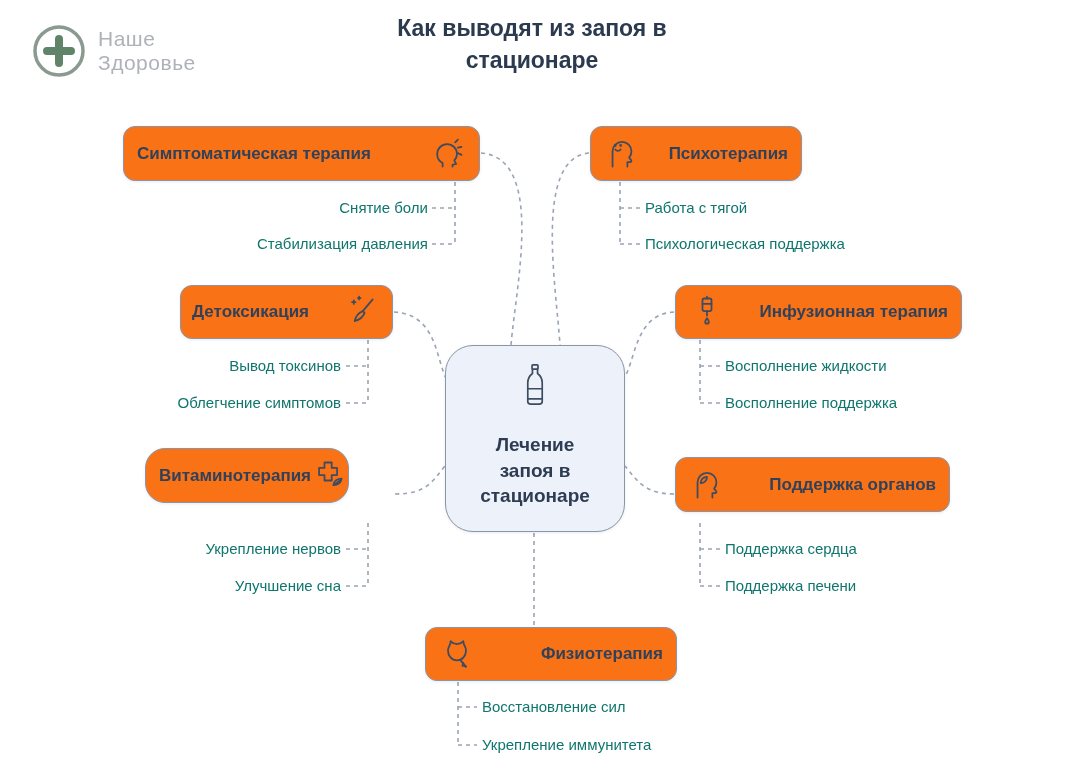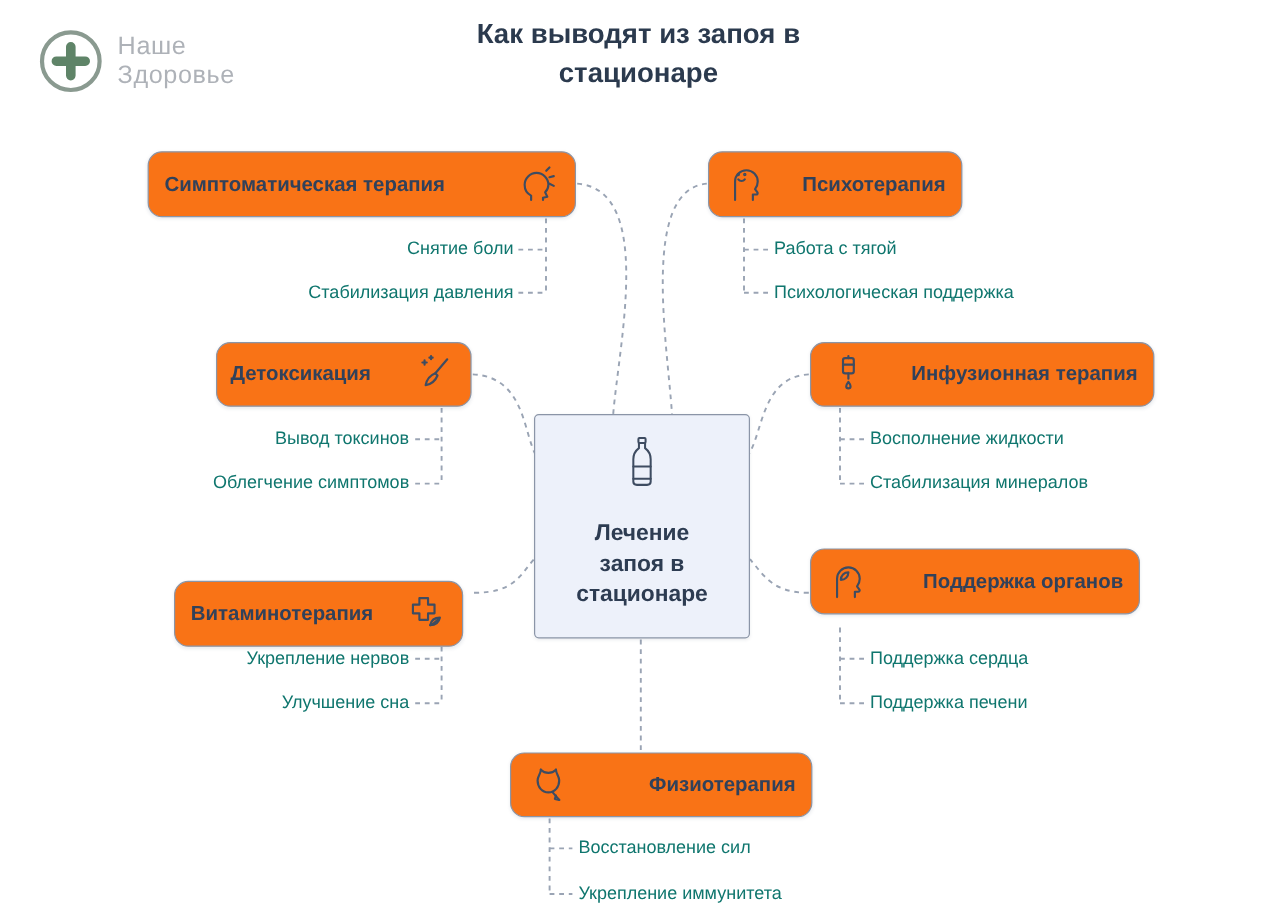--- a/index.html
+++ b/index.html
@@ -19,26 +19,26 @@
     background:#f97316;border:1.6px solid #8b95a7;border-radius:12px;
     box-shadow:0 1px 3px rgba(40,60,90,0.10);
     padding:0 13px;box-sizing:border-box;
   }
   .nlabel{font-size:17px;font-weight:bold;color:#31415a;white-space:nowrap;}
   .icon{display:flex;align-items:center;justify-content:center;flex:0 0 auto;}
   .n1{left:123px;top:126px;width:357px;height:55px;}
   .n2{left:590px;top:126px;width:212px;height:55px;gap:28px;}
   .n3{left:180px;top:285px;width:213px;height:54px;padding-left:11px;}
   .n4{left:675px;top:285px;width:287px;height:54px;}
-  .n5{left:145px;top:484px;width:241px;height:55px;}
+  .n5{left:145px;top:448px;width:204px;height:55px;border-radius:20px;}
   .n6{left:675px;top:457px;width:275px;height:55px;align-items:center;}
   .n7{left:425px;top:627px;width:252px;height:54px;}
   .center-node{
     position:absolute;left:445px;top:345px;width:180px;height:187px;
-    background:#edf1fa;border:1.6px solid #8b95a7;border-radius:4px;
+    background:#edf1fa;border:1.6px solid #8b95a7;border-radius:28px;
     box-shadow:0 1px 3px rgba(40,60,90,0.10);
     display:flex;flex-direction:column;align-items:center;justify-content:flex-start;
     box-sizing:border-box;padding-top:16px;
   }
   .center-label{
     margin-top:8px;width:130px;text-align:center;
     font-size:19px;font-weight:bold;color:#2d3c52;line-height:1.35;
   }
   .item{
     position:absolute;font-size:15px;color:#0f766e;white-space:nowrap;
@@ -202,21 +202,21 @@
   <div class="item r" style="right:638px;top:199px">Снятие боли</div>
   <div class="item r" style="right:638px;top:235px">Стабилизация давления</div>
 
   <div class="item" style="left:645px;top:199px">Работа с тягой</div>
   <div class="item" style="left:645px;top:235px">Психологическая поддержка</div>
 
   <div class="item r" style="right:725px;top:357px">Вывод токсинов</div>
   <div class="item r" style="right:725px;top:394px">Облегчение симптомов</div>
 
   <div class="item" style="left:725px;top:357px">Восполнение жидкости</div>
-  <div class="item" style="left:725px;top:394px">Стабилизация минералов</div>
+  <div class="item" style="left:725px;top:394px">Восполнение поддержка</div>
 
   <div class="item r" style="right:725px;top:540px">Укрепление нервов</div>
   <div class="item r" style="right:725px;top:577px">Улучшение сна</div>
 
   <div class="item" style="left:725px;top:540px">Поддержка сердца</div>
   <div class="item" style="left:725px;top:577px">Поддержка печени</div>
 
   <div class="item" style="left:482px;top:698px">Восстановление сил</div>
   <div class="item" style="left:482px;top:736px">Укрепление иммунитета</div>
 

